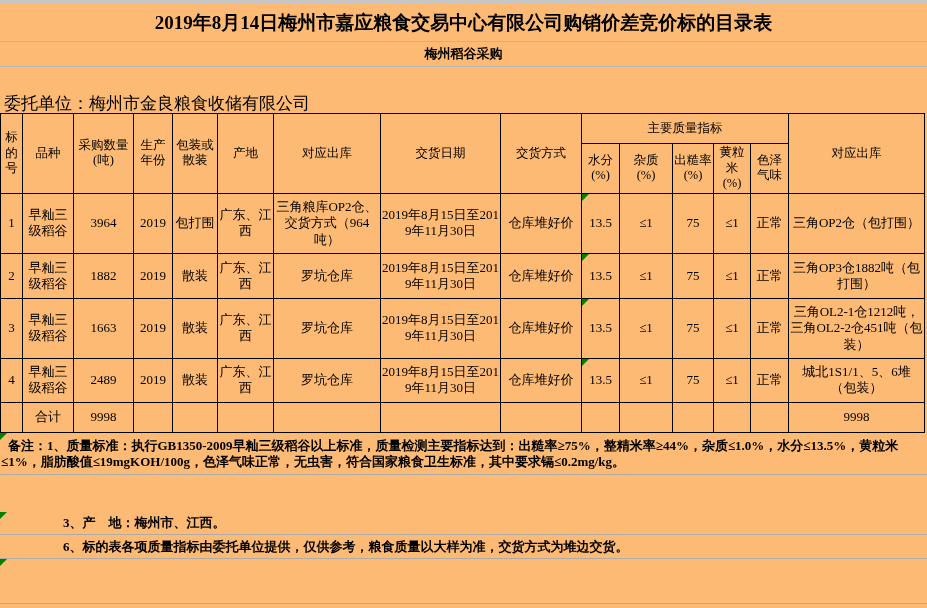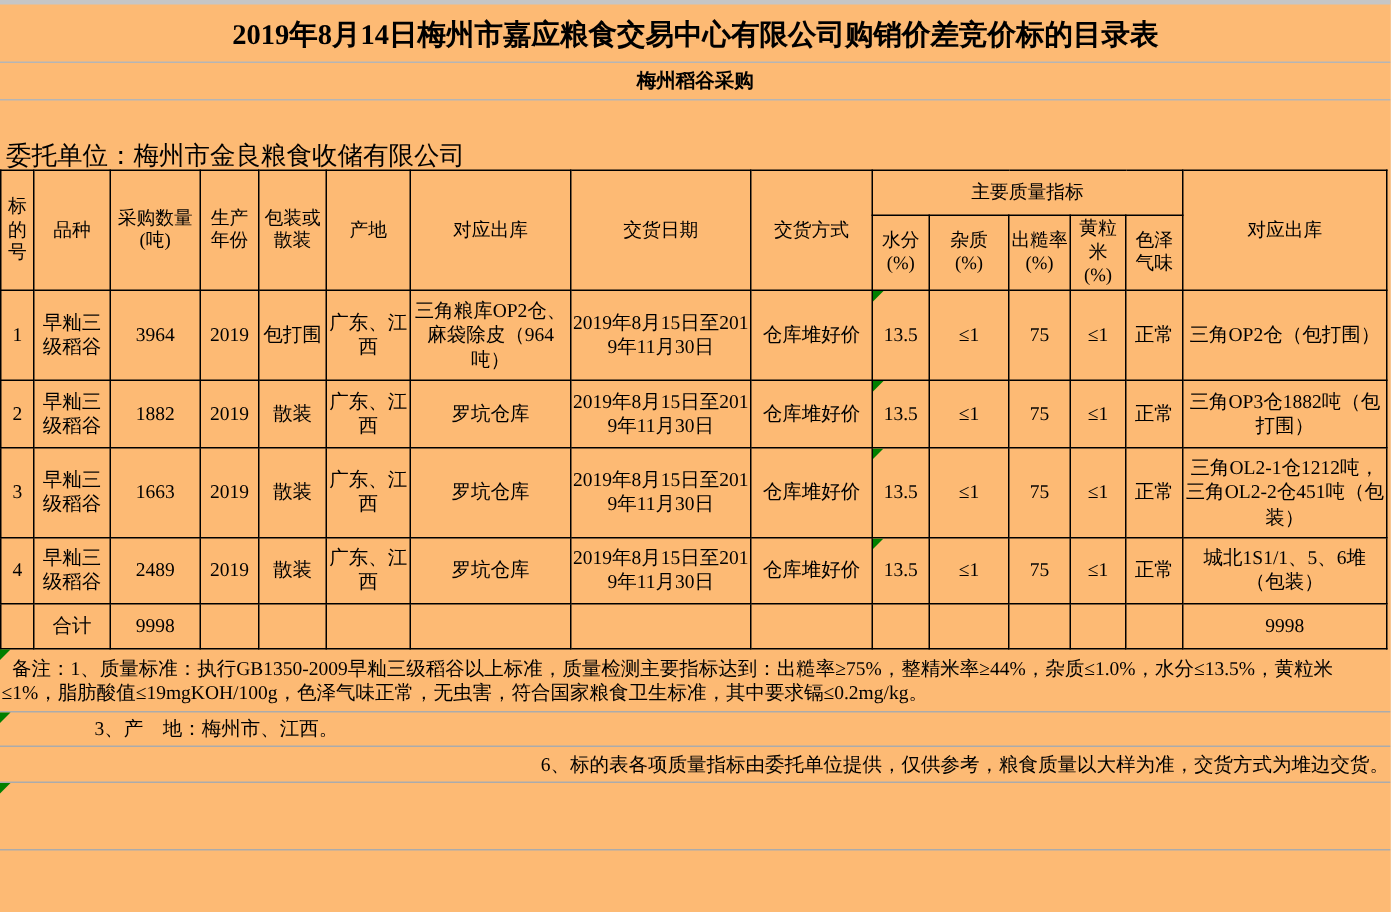--- a/index.html
+++ b/index.html
@@ -39,28 +39,28 @@
   td.num { font-size:13px; }
   .gt::before {
     content:""; position:absolute; top:0; left:0; width:0; height:0;
     border-top:7px solid #007f00; border-right:7px solid transparent;
   }
   .notes { position:relative; width:927px; }
   .note {
     position:relative; border-bottom:1px solid #ababab;
     font-size:13px; line-height:16px; padding:5px 1px 3px 1px;
   }
-  .note p { margin:0; text-indent:62px; }
+  .note p { margin:0; text-indent:62px;font-weight:bold; }
   .note.first p { text-indent:7px; }
   .n0 { min-height:42px; }
   .n1 { min-height:34px; }
-  .n2 { min-height:19px; padding-top:3px; }
+  .n2 { min-height:19px; padding-top:3px;margin-top:37px; }
   .n3 { min-height:22px; padding-top:4px; }
   .n4 { min-height:20px; padding-top:3px; }
-  .n5 { min-height:21px; padding-top:4px;text-align:right; }
+  .n5 { min-height:21px; padding-top:4px; }
   .n6 { min-height:45px; padding-top:7px; }
 </style>
 </head>
 <body>
 
 <div class="page">
 
   <div class="title">2019年8月14日梅州市嘉应粮食交易中心有限公司购销价差竞价标的目录表</div>
   <div class="subtitle">梅州稻谷采购</div>
   <div class="client">委托单位：梅州市金良粮食收储有限公司</div>
@@ -115,21 +115,21 @@
       </tr>
     </thead>
     <tbody id="rows">
         <tr class="r0">
           <td>1</td>
           <td>早籼三级稻谷</td>
           <td>3964</td>
           <td>2019</td>
           <td>包打围</td>
           <td>广东、江西</td>
-          <td>三角粮库OP2仓、麻袋除皮（964吨）</td>
+          <td>三角粮库OP2仓、交货方式（964吨）</td>
           <td>2019年8月15日至2019年11月30日</td>
           <td>仓库堆好价</td>
           <td class="gt">13.5</td>
           <td>≤1</td>
           <td>75</td>
           <td>≤1</td>
           <td>正常</td>
           <td>三角OP2仓（包打围）</td>
         </tr>
         <tr class="r1">

